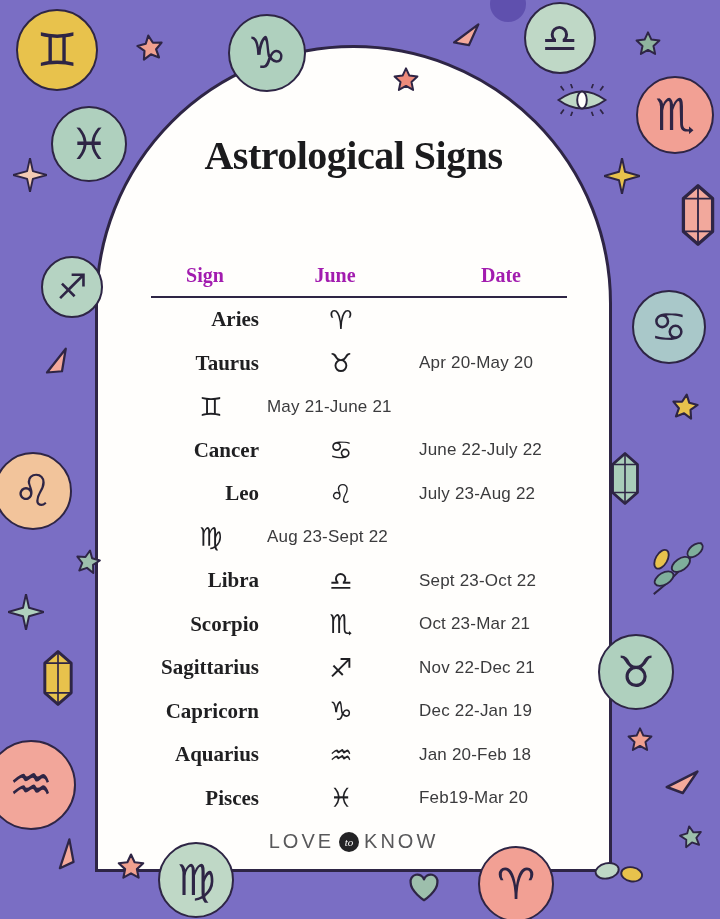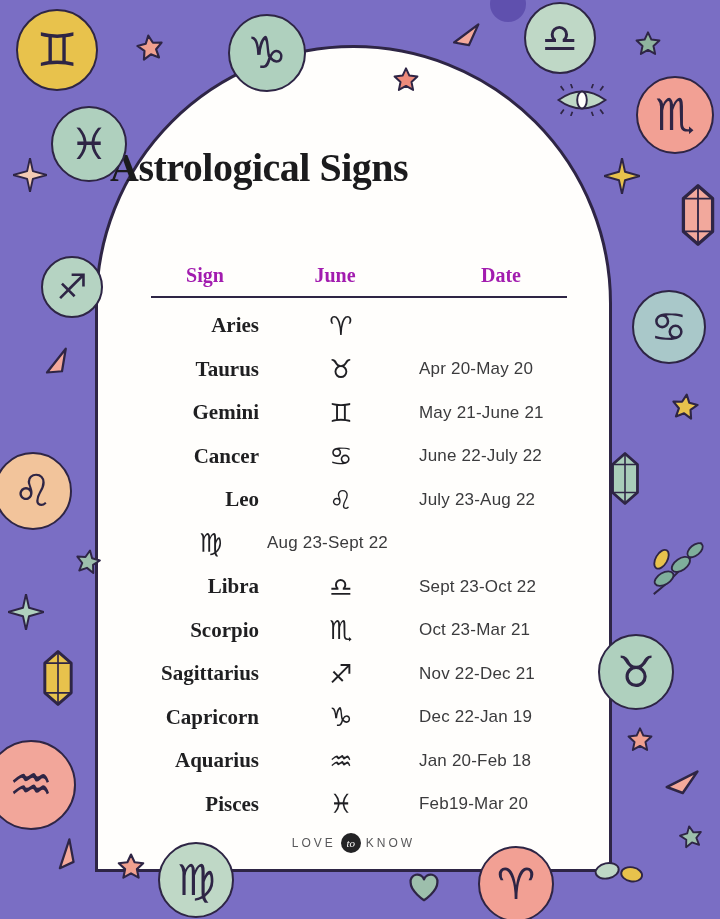--- a/index.html
+++ b/index.html
@@ -2,42 +2,42 @@
 <html><head>
 <meta charset="utf-8">
 <style>
   html,body{margin:0;padding:0;background:#555;}
   .canvas{position:relative;width:720px;height:919px;overflow:hidden;background:#7A6EC4;
           font-family:"Liberation Sans",sans-serif;}
   
   .arch{position:absolute;left:95px;top:45px;width:517px;height:827px;box-sizing:border-box;
         background:#FFFEFC;border:3px solid #2E2545;
         border-radius:259px 259px 0 0 / 259px 259px 0 0;z-index:1;}
-  .title{position:absolute;top:86px;left:0;width:100%;text-align:left;margin:12px;
+  .title{position:absolute;top:86px;left:0;width:100%;text-align:center;margin:0;
          font-family:"Liberation Serif","DejaVu Serif",serif;font-weight:700;
          font-size:40px;line-height:1.12;letter-spacing:-0.5px;color:#1B1B1D;}
   
   .ztable{position:absolute;top:206px;left:53px;width:416px;}
   .thead,.trow{display:grid;grid-template-columns:108px 152px 156px;align-items:center;}
   .thead{height:42px;}
   .th{font-family:"Liberation Serif","DejaVu Serif",serif;font-weight:700;font-size:20px;
       color:#a21caf;text-align:center;}
   .divider{border-top:2.5px solid #2E2545;width:100%;}
-  .tbody{padding-top:6px;}
+  .tbody{}
   .trow{height:43.5px;}
   .td.sign{font-family:"Liberation Serif","DejaVu Serif",serif;font-weight:700;font-size:21px;
            color:#1F1F21;text-align:right;}
   .td.glyph{font-family:"DejaVu Sans",sans-serif;font-size:26px;color:#1F1F23;
             text-align:center;padding-left:12px;}
   .td.date{font-size:17px;color:#3B3B3D;text-align:left;padding-left:8px;letter-spacing:0.2px;}
   .th.date{padding-left:24px;}
   
   .logo{position:absolute;bottom:16px;left:0;width:100%;display:flex;align-items:center;
         justify-content:center;gap:5px;}
-  .logo-part{font-size:12px;letter-spacing:3px;color:#58585A;font-weight:500;}
+  .logo-part{font-size:20px;letter-spacing:3px;color:#58585A;font-weight:500;}
   .logo-circle{width:20px;height:20px;border-radius:50%;background:#232325;color:#fff;
         display:flex;align-items:center;justify-content:center;
         font-family:"Liberation Serif",serif;font-style:italic;font-size:11px;}
   
   .decorations{position:absolute;inset:0;z-index:2;pointer-events:none;}
   .deco{position:absolute;}
   .deco svg{display:block;}
   .zc{display:flex;align-items:center;justify-content:center;border-radius:50%;
       border:2.5px solid #2E2545;color:#2E2545;box-sizing:border-box;
       font-family:"DejaVu Sans",sans-serif;font-weight:bold;line-height:1;}
@@ -67,21 +67,20 @@
     <span class="td glyph">♈</span>
   </div>
 
   <div class="trow">
     <span class="td sign">Taurus</span>
     <span class="td glyph">♉</span>
     <span class="td date">Apr 20-May 20</span>
   </div>
 
   <div class="trow">
-    <span class="td sign">Gemini</span>
     <span class="td glyph">♊</span>
     <span class="td date">May 21-June 21</span>
   </div>
 
   <div class="trow">
     <span class="td sign">Cancer</span>
     <span class="td glyph">♋</span>
     <span class="td date">June 22-July 22</span>
   </div>
 

